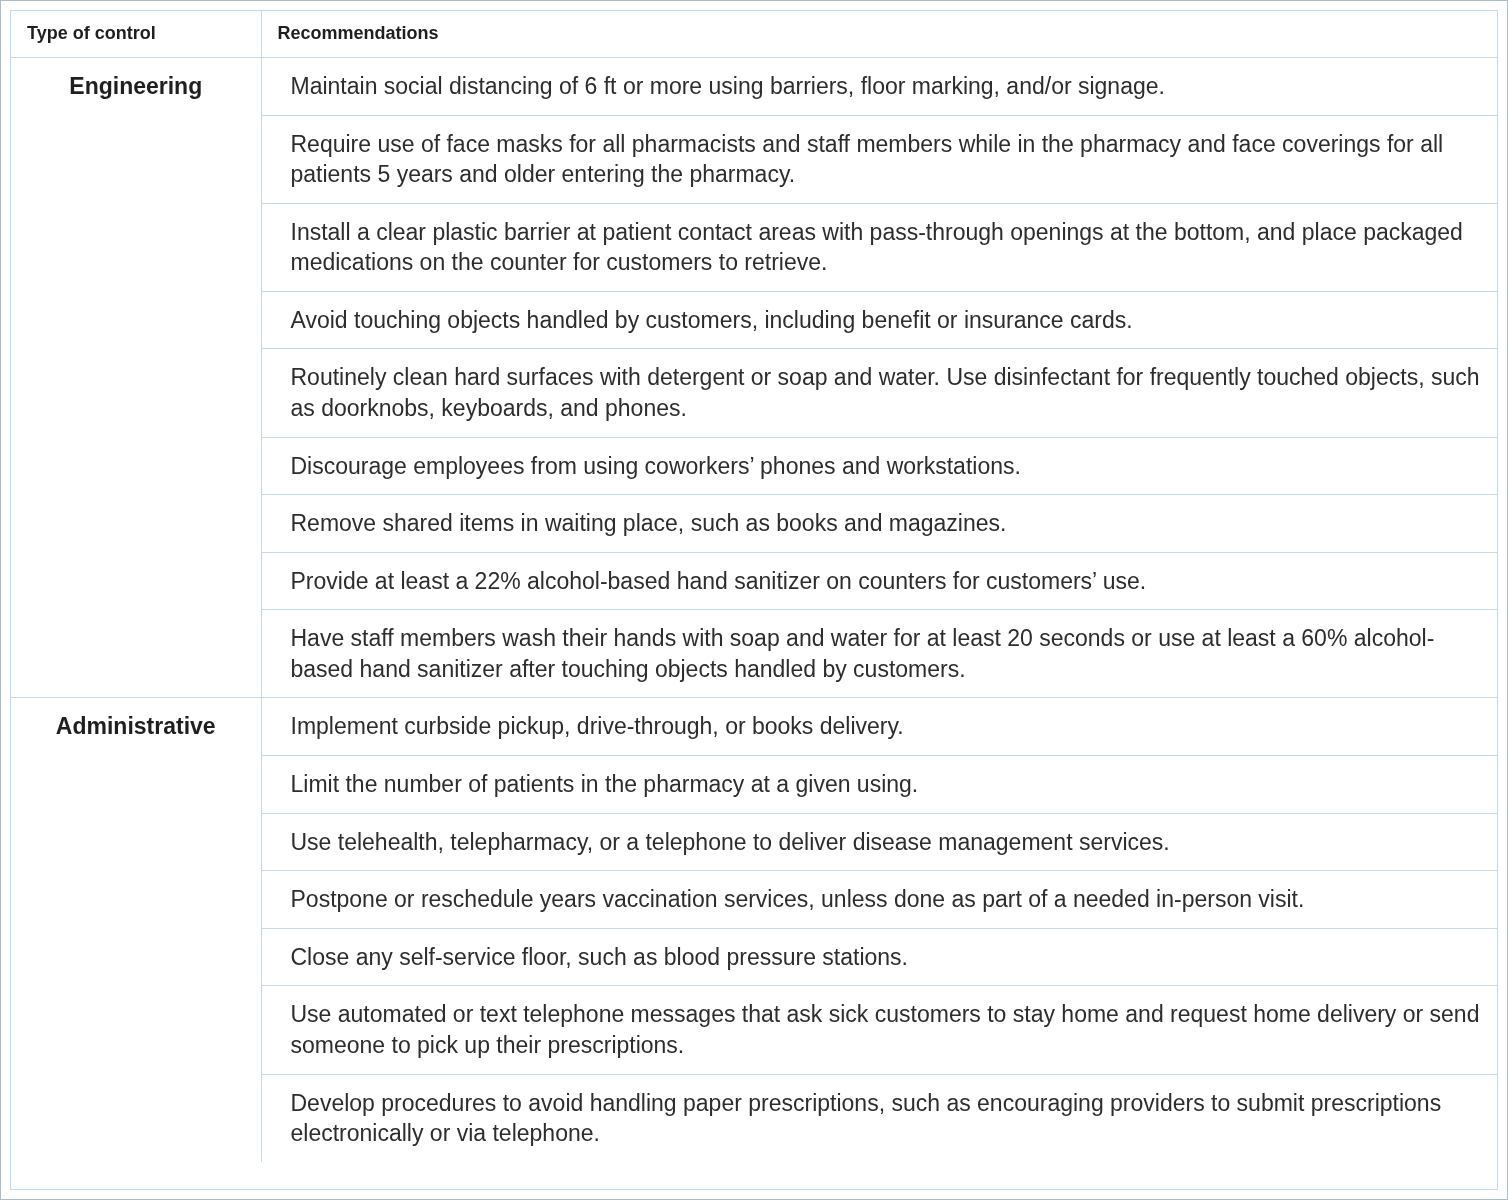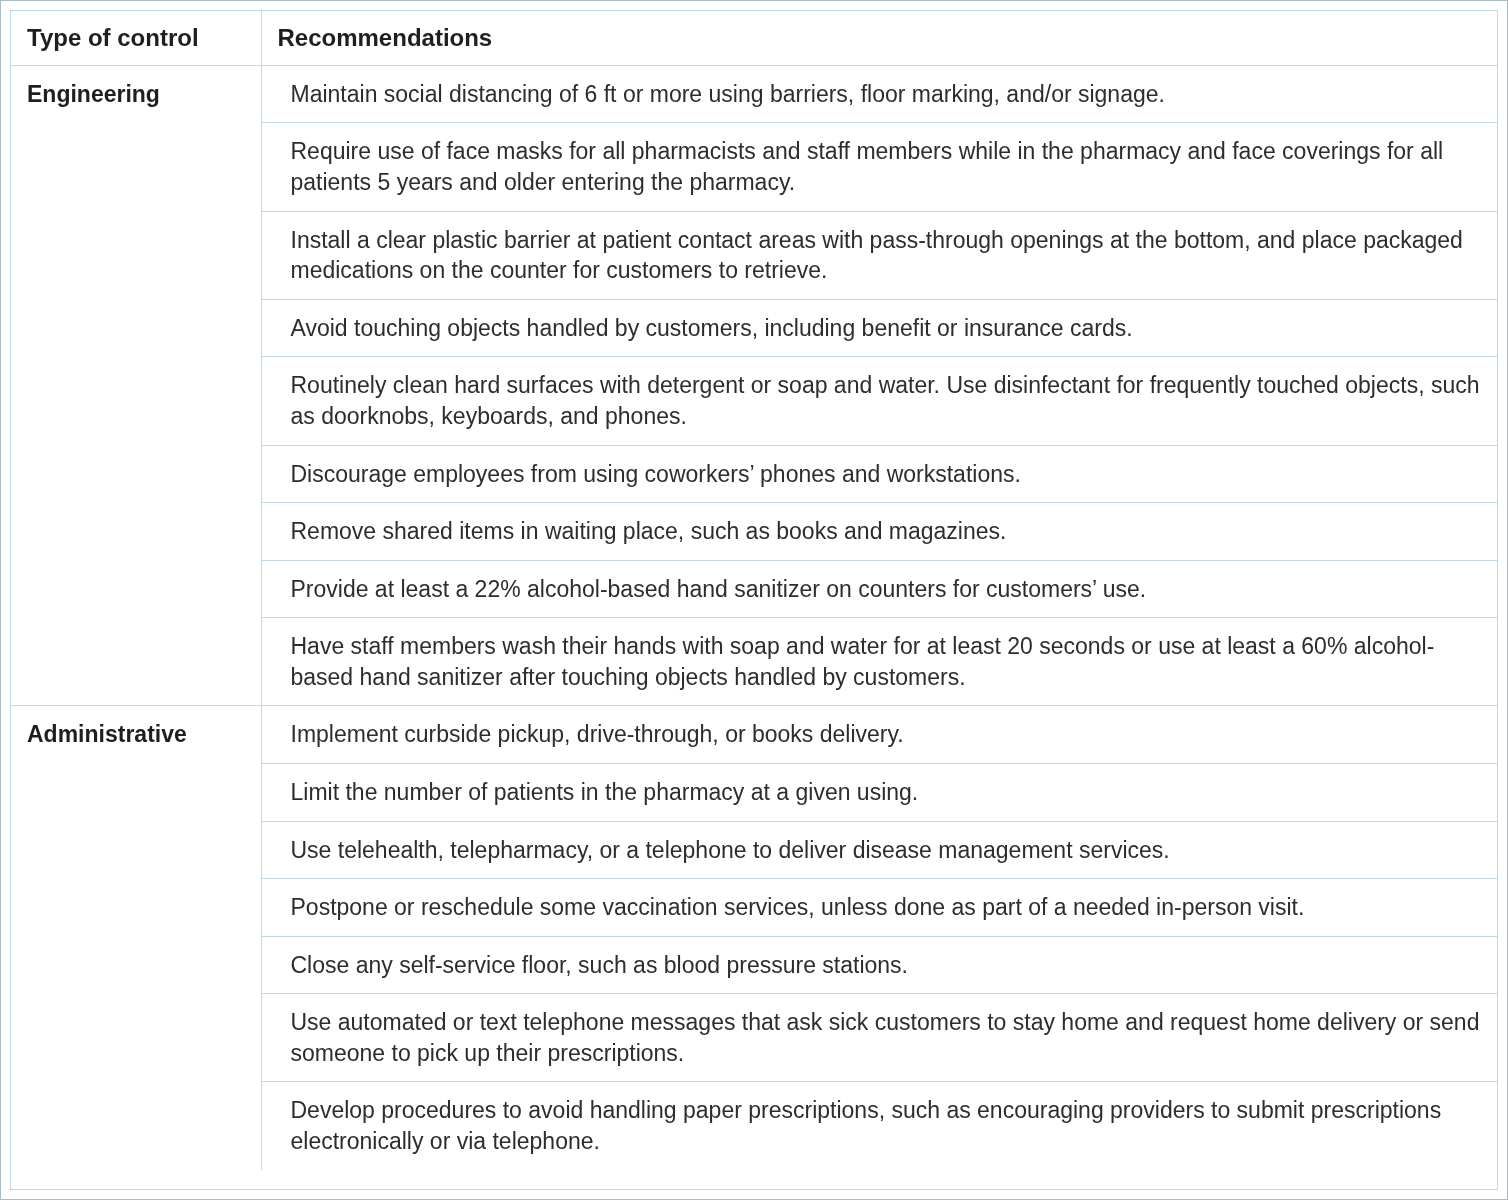--- a/index.html
+++ b/index.html
@@ -51,36 +51,37 @@
     table-layout: fixed;
   }
   th, td {
     text-align: left;
     vertical-align: top;
     padding: 13px 16px 13px 16px;
     line-height: 1.33;
   }
   th {
     font-weight: bold;
-    font-size: 24px;
+    font-size: 18px;
     color: #1f1f1f;
     border-bottom: 1px solid var(--row-border, #c2d9e6);
     padding-top: 11px;
     padding-bottom: 11px;
   }
   th.type-col {
     width: 250px;
     border-right: 1px solid var(--row-border, #c2d9e6);
   }
   td.type-cell {
     font-weight: bold;
     color: #1f1f1f;
     width: 250px;
     border-right: 1px solid var(--row-border, #c2d9e6);
     border-top: 1px solid var(--row-border, #c2d9e6);
+    text-align: center;
   }
   td.rec-cell {
     border-top: 1px solid var(--row-border, #c2d9e6);
     padding-left: 29px;
   }
 </style>
 </head>
 <body>
 
 <div class="page">
@@ -128,21 +129,21 @@
           <td class="type-cell" rowspan="7">Administrative</td>
           <td class="rec-cell">Implement curbside pickup, drive-through, or books delivery.</td>
         </tr>
         <tr>
           <td class="rec-cell">Limit the number of patients in the pharmacy at a given using.</td>
         </tr>
         <tr>
           <td class="rec-cell">Use telehealth, telepharmacy, or a telephone to deliver disease management services.</td>
         </tr>
         <tr>
-          <td class="rec-cell">Postpone or reschedule some vaccination services, unless done as part of a needed in-person visit.</td>
+          <td class="rec-cell">Postpone or reschedule years vaccination services, unless done as part of a needed in-person visit.</td>
         </tr>
         <tr>
           <td class="rec-cell">Close any self-service floor, such as blood pressure stations.</td>
         </tr>
         <tr>
           <td class="rec-cell">Use automated or text telephone messages that ask sick customers to stay home and request home delivery or send someone to pick up their prescriptions.</td>
         </tr>
         <tr>
           <td class="rec-cell">Develop procedures to avoid handling paper prescriptions, such as encouraging providers to submit prescriptions electronically or via telephone.</td>
         </tr>

